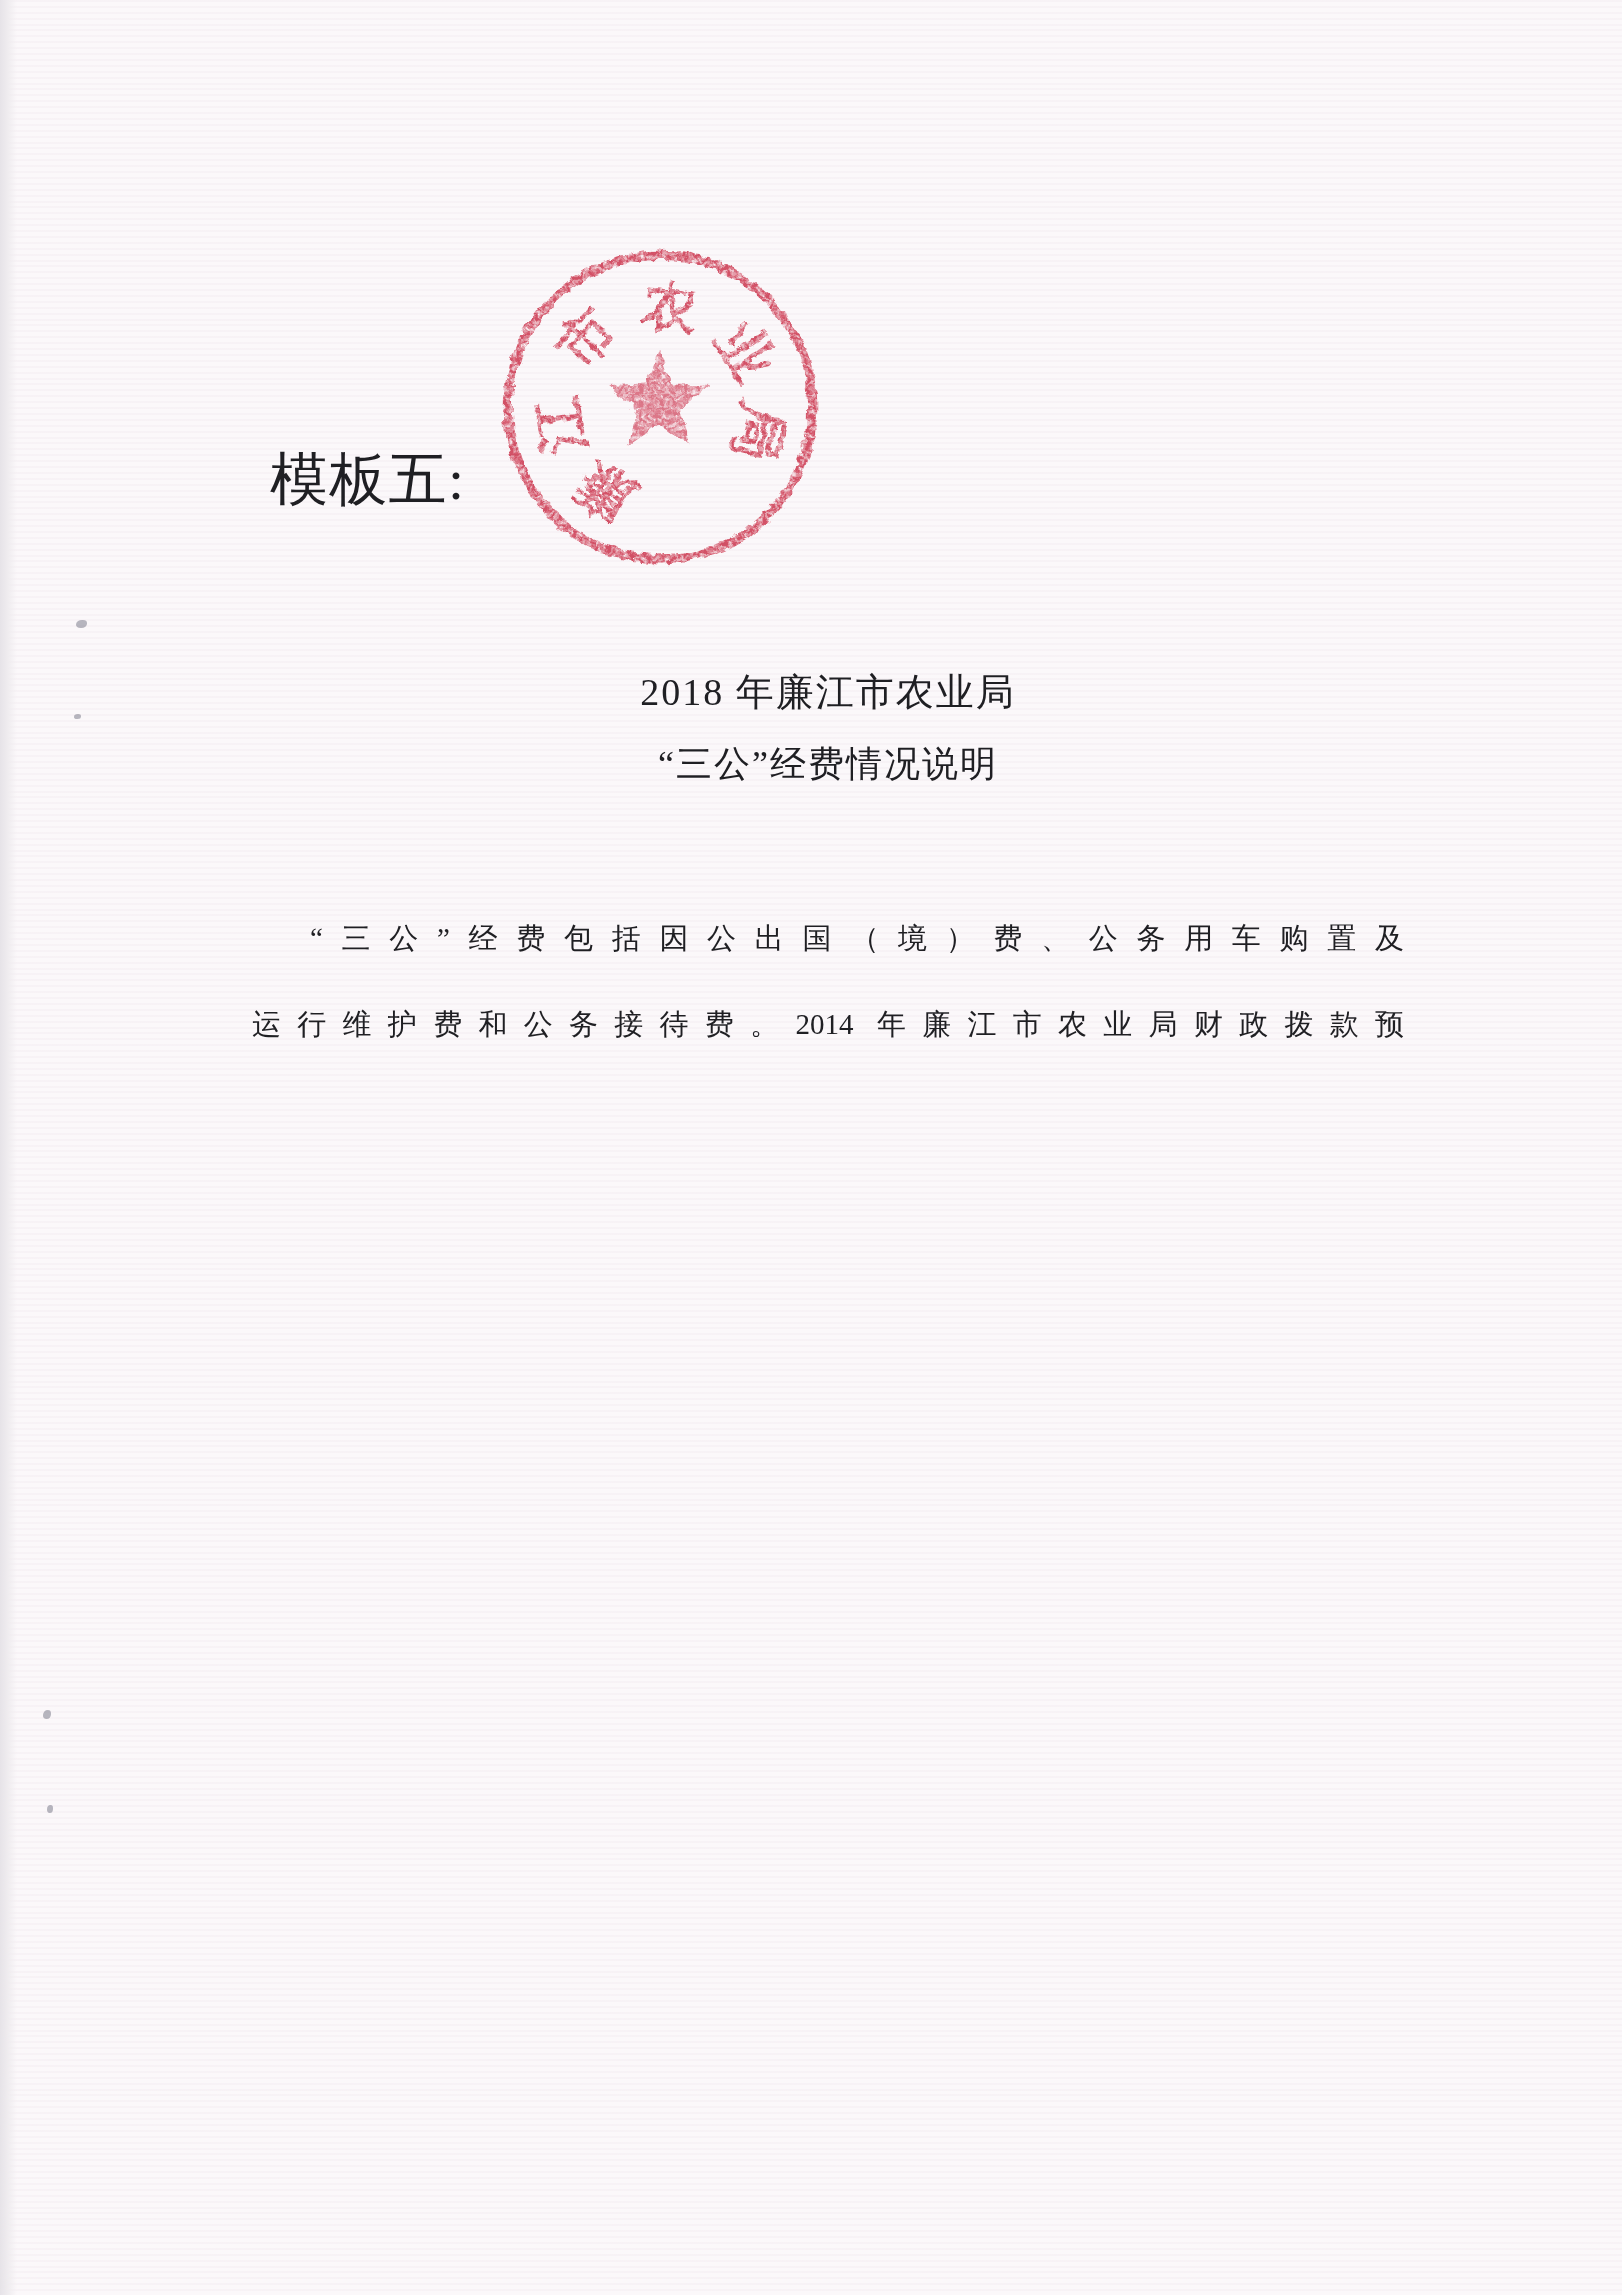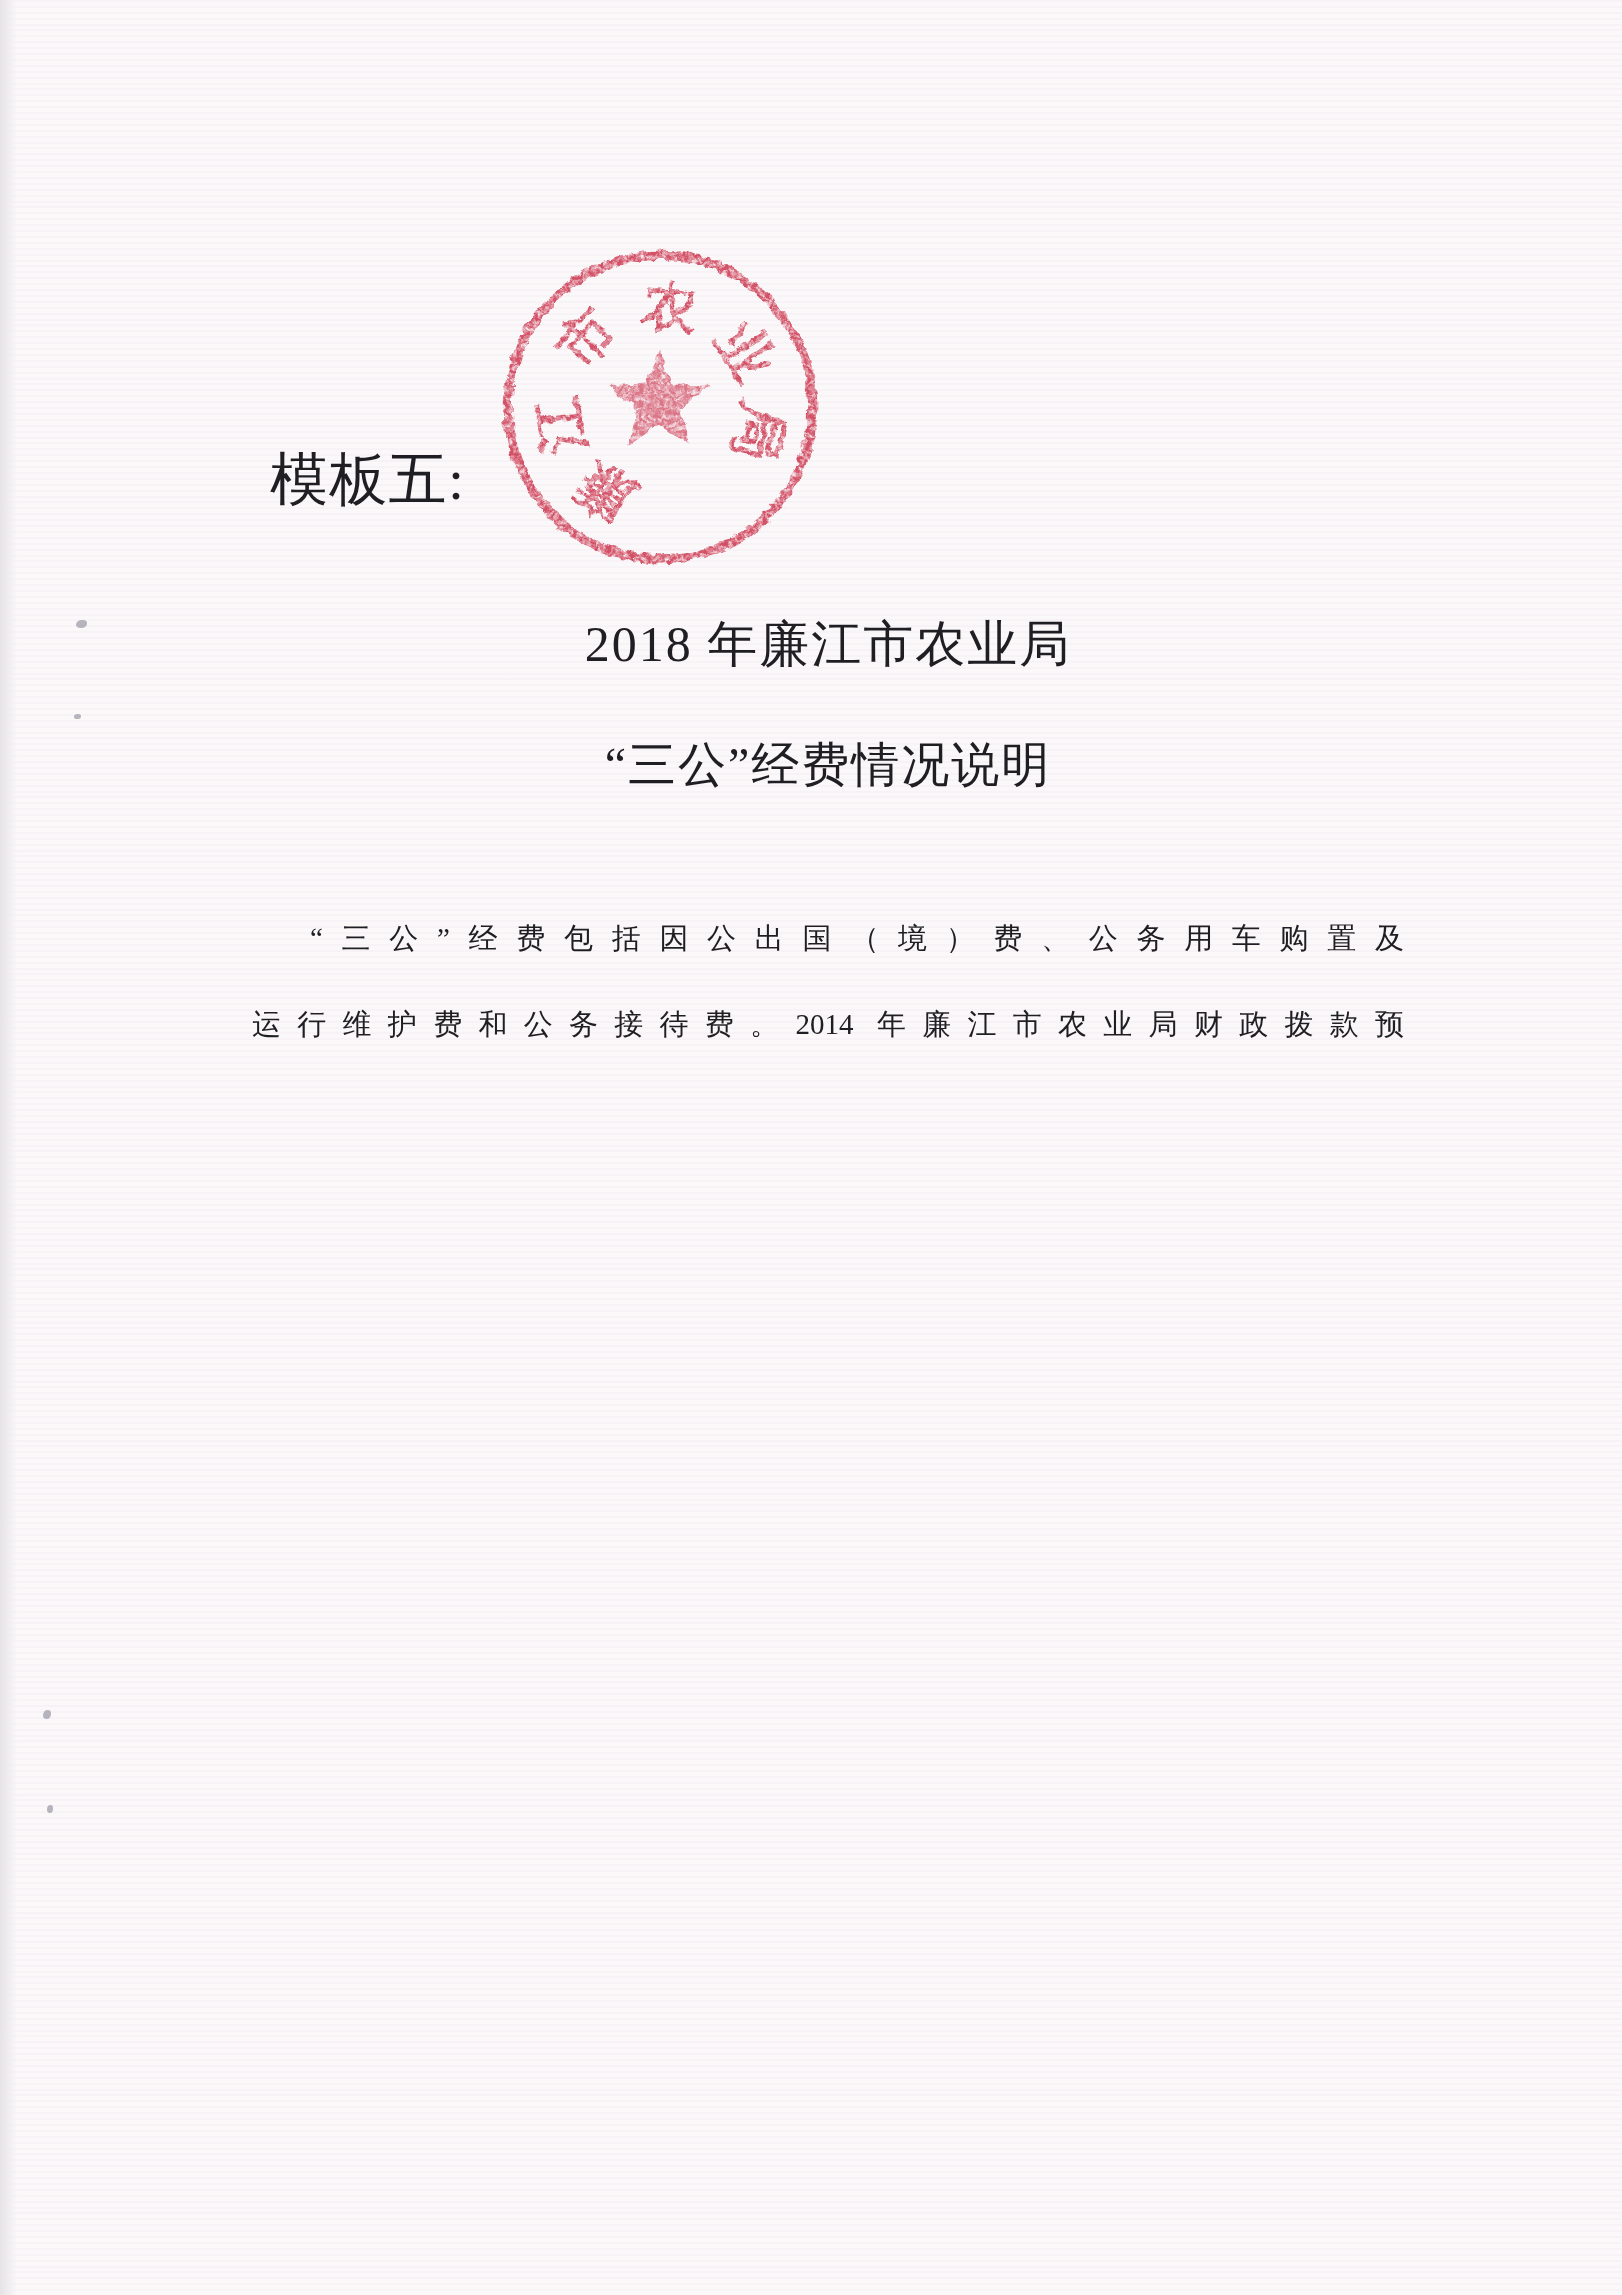--- a/index.html
+++ b/index.html
@@ -44,22 +44,22 @@
     line-height: 43px;
     letter-spacing: 1.3px;
     white-space: nowrap;
   }
   .title-block {
     position: absolute;
     left: 252px;
     width: 1152px;
     text-align: center;
   }
-  .title-line1 { top: 621px;  font-size: 50px; line-height: 47px; letter-spacing: 2px; }
-  .title-line2 { top: 741px; font-size: 48px; line-height: 47px; letter-spacing: 2px; }
+  .title-line1 { top: 669px;  font-size: 38px; line-height: 47px; letter-spacing: 2px; }
+  .title-line2 { top: 741px; font-size: 36px; line-height: 47px; letter-spacing: 2px; }
   .body-block {
     position: absolute;
     left: 252px;
     top: 895px;
     width: 1152px;
     font-size: 29px;
     line-height: 86px;
   }
   .body-line {
     text-align: justify;

